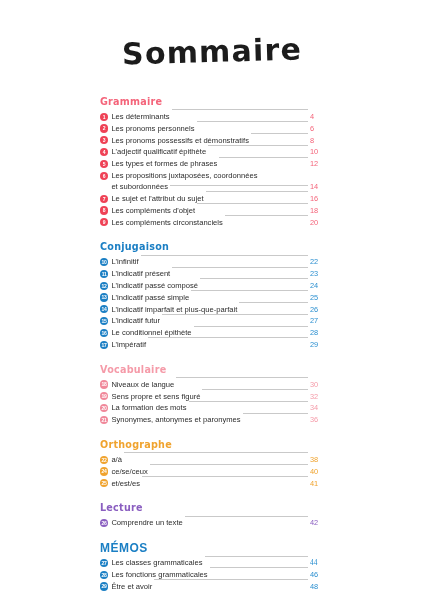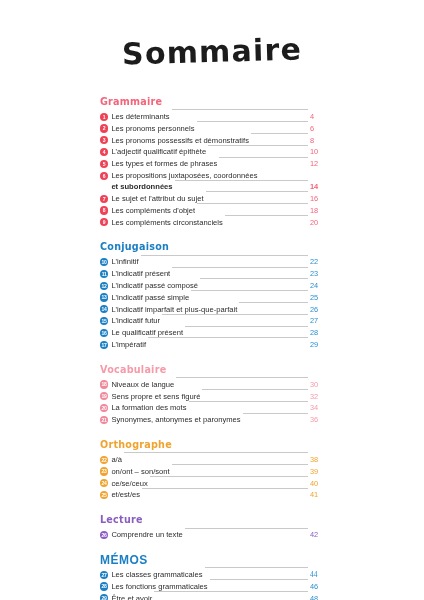--- a/index.html
+++ b/index.html
@@ -113,23 +113,22 @@
     margin: 0 2px;
   }
   .pagenum {
     flex: 0 0 auto;
     width: 14px;
     text-align: left;
     font-size: 7.4px;
   }
   .cont-line {
     display: flex;
-    align-items: flex-start;
+    align-items: center;
     width: 100%;
-    font-weight: bold;
   }
   .cont-label {
     flex: 0 1 auto;
     white-space: nowrap;
     color: #2c2c2c;
   }
 </style>
 </head>
 <body>
 
@@ -296,21 +295,21 @@
               <span class="entry-label">L'indicatif futur</span>
               <span class="leader"></span>
               <span class="pagenum" style="color: rgb(42, 143, 208);">27</span>
             </div>
           </div>
         </div>
         <div class="entry">
           <span class="badge" style="background: rgb(27, 127, 196);">16</span>
           <div class="entry-body">
             <div class="entry-line">
-              <span class="entry-label">Le qualificatif présent</span>
+              <span class="entry-label">Le conditionnel épithète</span>
               <span class="leader"></span>
               <span class="pagenum" style="color: rgb(42, 143, 208);">28</span>
             </div>
           </div>
         </div>
         <div class="entry">
           <span class="badge" style="background: rgb(27, 127, 196);">17</span>
           <div class="entry-body">
             <div class="entry-line">
               <span class="entry-label">L'impératif</span>
@@ -371,30 +370,20 @@
           <span class="badge" style="background: rgb(240, 163, 46);">22</span>
           <div class="entry-body">
             <div class="entry-line">
               <span class="entry-label">a/à</span>
               <span class="leader"></span>
               <span class="pagenum" style="color: rgb(240, 163, 46);">38</span>
             </div>
           </div>
         </div>
         <div class="entry">
-          <span class="badge" style="background: rgb(240, 163, 46);">23</span>
-          <div class="entry-body">
-            <div class="entry-line">
-              <span class="entry-label">on/ont – son/sont</span>
-              <span class="leader"></span>
-              <span class="pagenum" style="color: rgb(240, 163, 46);">39</span>
-            </div>
-          </div>
-        </div>
-        <div class="entry">
           <span class="badge" style="background: rgb(240, 163, 46);">24</span>
           <div class="entry-body">
             <div class="entry-line">
               <span class="entry-label">ce/se/ceux</span>
               <span class="leader"></span>
               <span class="pagenum" style="color: rgb(240, 163, 46);">40</span>
             </div>
           </div>
         </div>
         <div class="entry">

